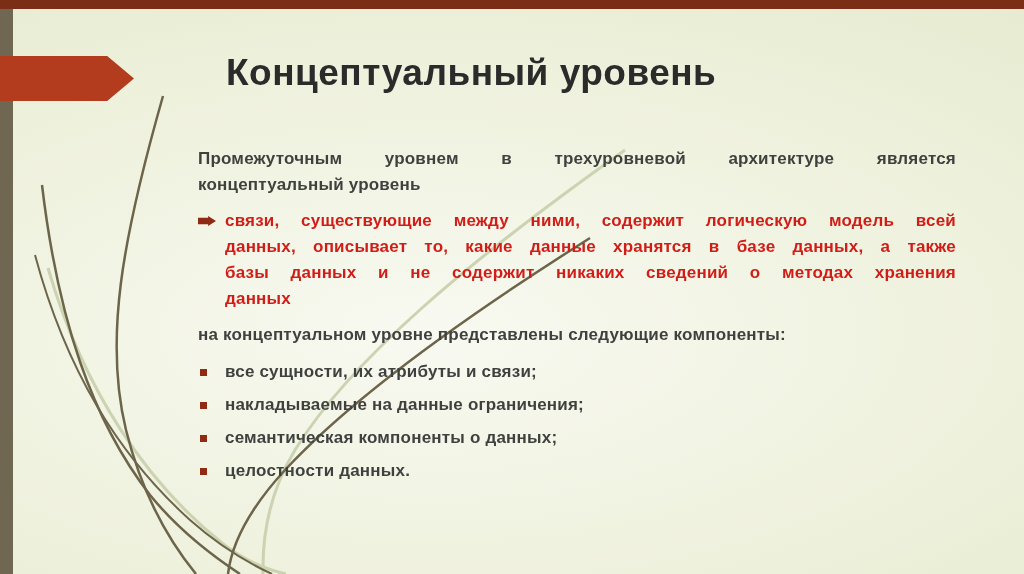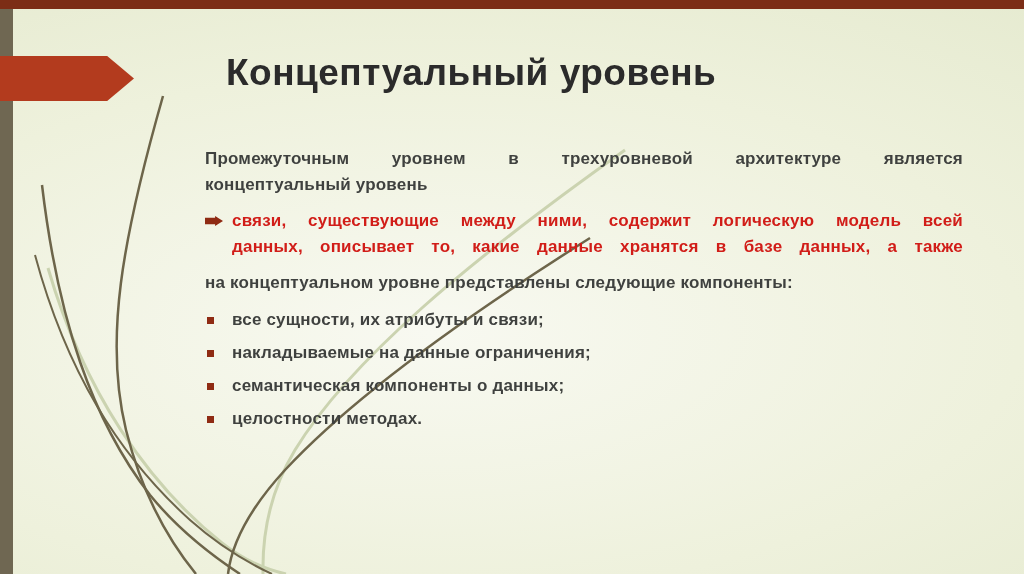--- a/index.html
+++ b/index.html
@@ -31,21 +31,21 @@
     clip-path:polygon(0 0,80% 0,100% 50%,80% 100%,0 100%);
     z-index:3;
   }
   .slide-title{
     position:absolute;left:226px;top:52px;margin:0;
     font-size:37px;font-weight:bold;letter-spacing:.5px;
     color:var(--title-text,#2b2b2b);
     z-index:3;white-space:nowrap;
   }
   .content{
-    position:absolute;left:205px;top:146px;width:758px;
+    position:absolute;left:198px;top:146px;width:758px;
     font-size:17px;font-weight:bold;line-height:26px;letter-spacing:.2px;
     color:var(--body-text,#3f413f);
     z-index:3;
   }
   .tline{min-height:26px;}
   .jfull{text-align:justify;text-align-last:justify;}
   .block{margin:0 0 10px 0;}
   .def-row{display:flex;color:var(--emphasis-red,#d11d18);margin:0 0 10px 0;}
   .bullet-cell{flex:0 0 27px;position:relative;}
   .arrow-bullet{
@@ -89,20 +89,22 @@
         <div class="tline">концептуальный уровень</div>
       </div>
 
     <div class="def-row">
       <span class="bullet-cell">
         <span class="arrow-bullet"></span>
       </span>
       <span class="lines">
           <div class="tline jfull">связи, существующие между ними, содержит логическую модель всей</div>
           <div class="tline jfull">данных, описывает то, какие данные хранятся в базе данных, а также</div>
+          <div class="tline jfull">базы данных и не содержит никаких сведений о методах хранения</div>
+          <div class="tline">данных</div>
         </span>
     </div>
 
     <div class="comp-intro">на концептуальном уровне представлены следующие компоненты:</div>
 
     <ul class="components">
       <li>
         <span class="bullet-cell">
             <span class="sq-bullet"></span>
           </span>
@@ -124,19 +126,19 @@
           </span>
         <span class="lines">
             <div class="tline">семантическая компоненты о данных;</div>
           </span>
       </li>
       <li>
         <span class="bullet-cell">
             <span class="sq-bullet"></span>
           </span>
         <span class="lines">
-            <div class="tline">целостности методах.</div>
+            <div class="tline">целостности данных.</div>
           </span>
       </li>
     </ul>
 
   </div>
 </div>
 
 </body></html>

